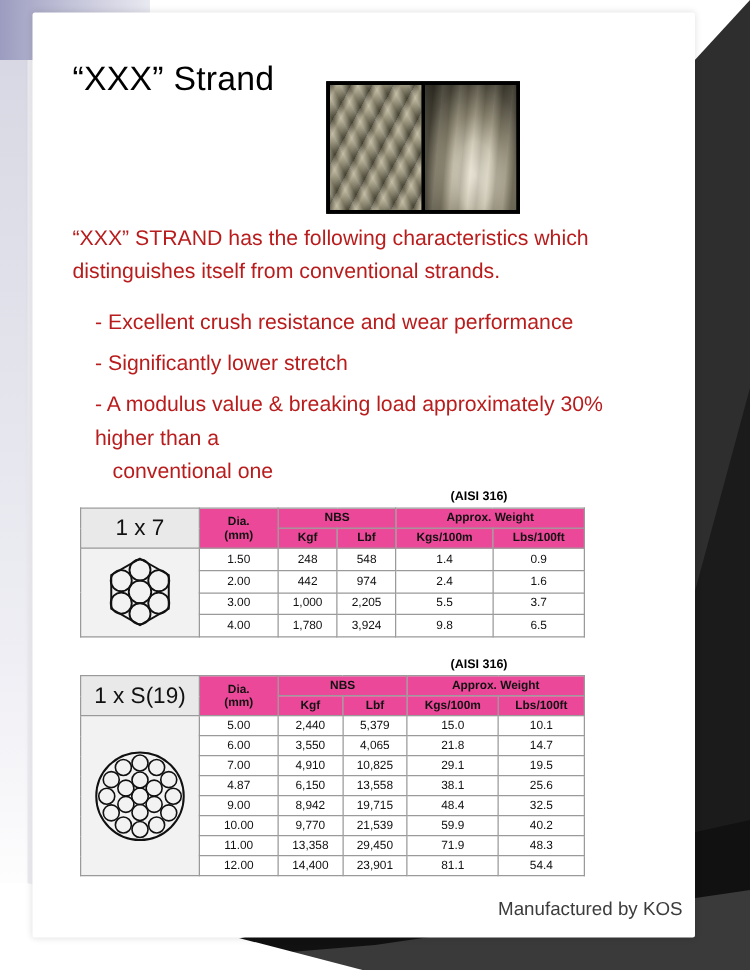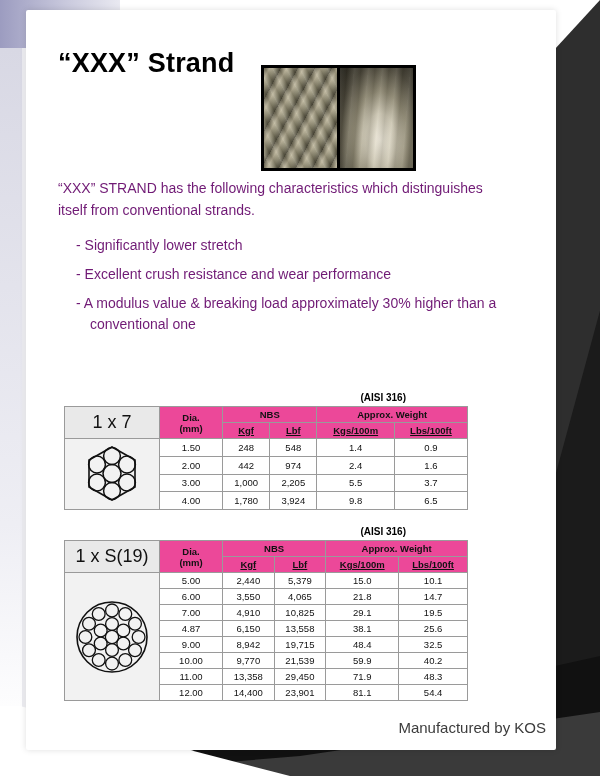--- a/index.html
+++ b/index.html
@@ -96,21 +96,21 @@
 
   
   .header {
     position: relative;
     height: 125px;
   }
   .title {
     position: absolute;
     left: 32px; top: 38px;
     font-size: 27px;
-    font-weight: bold;
+    font-weight: normal;
     color: #000000;
     letter-spacing: 0.2px;
   }
   .photos {
     position: absolute;
     left: 235px; top: 55px;
     display: flex;
     gap: 3px;
     border: 1px solid #000;
     padding: 2px;
@@ -148,22 +148,22 @@
     background:
       repeating-linear-gradient(95deg, rgba(255,255,255,0.16) 0px, rgba(0,0,0,0.22) 7px, rgba(255,255,255,0.12) 14px);
     opacity: .55;
   }
 
   
   .body-text {
     position: absolute;
     left: 32px; top: 168px;
     width: 440px;
-    font-size: 14px;
-    color: #701a75;
+    font-size: 17px;
+    color: #b91c1c;
     line-height: 1.55;
   }
   .para {
     margin: 0 0 14px 0;
   }
   .bullets {
     margin: 0 0 16px 0;
     padding: 0;
     list-style: none;
   }
@@ -214,21 +214,21 @@
     font-size: 18px;
     width: 86px;
   }
   .cell-diagram {
     background: #f2f2f2;
     width: 86px;
     vertical-align: middle;
     padding: 4px !important;
   }
   .hdr-dia { width: 54px; }
-  .hdr-sub { background: #e9e9e9; text-decoration: underline; }
+  .hdr-sub { background: #e9e9e9; }
   td.data { background: #ffffff; font-size: 9.5px; }
   .spacer { height: 16px; }
 
   .footer-note {
     position: absolute;
     right: 10px;
     bottom: 14px;
     font-size: 15px;
     color: #3c3c3c;
   }
@@ -257,22 +257,22 @@
 
       <div class="photos">
         <div class="photo photo-a"></div>
         <div class="photo photo-b"></div>
       </div>
     </div>
 
     <div class="body-text">
       <p class="para">“XXX” STRAND has the following characteristics which distinguishes itself from conventional strands.</p>
       <ul class="bullets">
+        <li>- Excellent crush resistance and wear performance</li>
         <li>- Significantly lower stretch</li>
-        <li>- Excellent crush resistance and wear performance</li>
         <li>
           <span>- A modulus value &amp; breaking load approximately 30% higher than a</span>
           <span class="cont">conventional one</span>
         </li>
       </ul>
     </div>
 
     <div class="tables">
 
       <div class="aisi">(AISI 316)</div>

